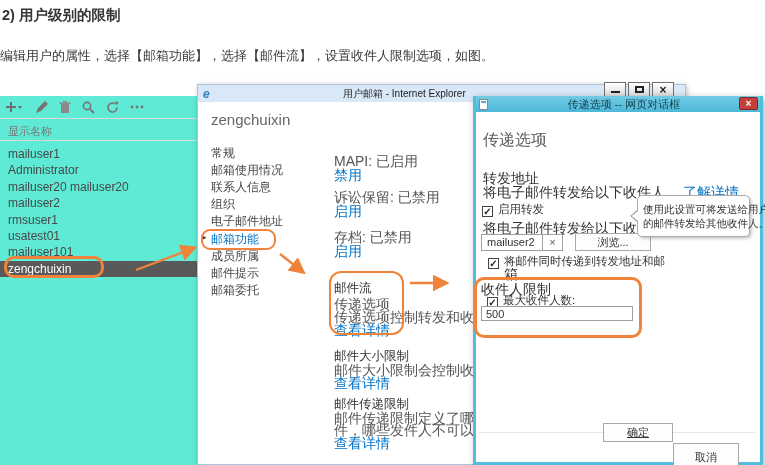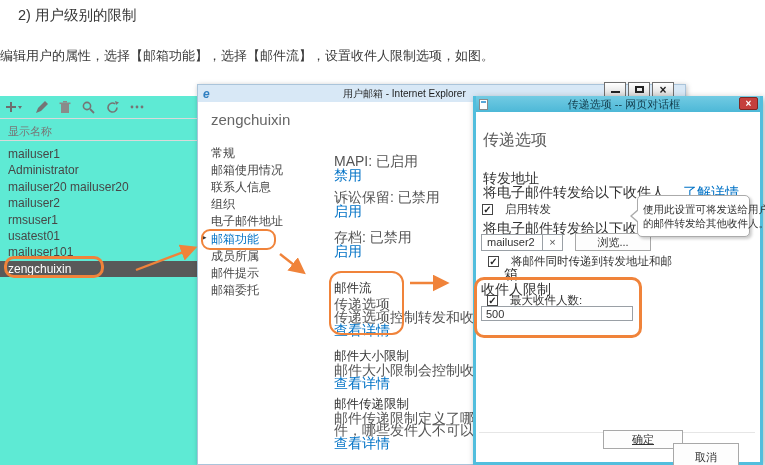--- a/index.html
+++ b/index.html
@@ -1,21 +1,21 @@
 <!DOCTYPE html>
 <html><head>
 <meta charset="utf-8">
 <style>
   * { margin:0; padding:0; box-sizing:border-box; }
   html,body { background:#fff; }
   body { font-family:"Liberation Sans", sans-serif; }
   .canvas { position:relative; width:765px; height:465px; background:#fff; overflow:hidden; }
 
   
-  .doc-heading { position:absolute; left:18px; top:6px; font-size:14.5px; font-weight:normal; color:#363636;text-align:center; }
+  .doc-heading { position:absolute; left:2px; top:6px; font-size:14.5px; font-weight:bold; color:#363636;text-align:center; }
   .doc-para { position:absolute; left:0; top:47px; font-size:13px; color:#3a3a3a; }
 
   
   .list-panel { position:absolute; left:0; top:96px; width:197px; height:369px; background:#5eead4; z-index:10; }
   .toolbar { position:absolute; left:6px; top:2px; height:18px; display:flex; align-items:center; gap:11px; }
   .tb-icon { display:inline-flex; align-items:center; cursor:pointer; }
   .list-hr1 { position:absolute; left:0; top:22px; width:197px; border-top:1px solid #d9d9d9; }
   .col-header { position:absolute; left:8px; top:28px; font-size:11px; color:#777; }
   .list-hr2 { position:absolute; left:0; top:44px; width:197px; border-top:1px solid #d9d9d9; }
   .rows { position:absolute; left:0; top:50px; width:197px; }
@@ -51,21 +51,21 @@
   .dlg-titlebar { position:absolute; left:0; top:0; width:284px; height:16px;
                   background:linear-gradient(#72cbe3,#4db8d7); display:flex; align-items:center; }
   .dlg-page-icon { width:9px; height:11px; background:#fff; border:1px solid #8a8a8a; margin-left:3px; position:relative; }
   .dlg-page-icon::after { content:""; position:absolute; left:1px; top:1px; width:5px; height:2px; background:#5aa7d8; }
   .dlg-title { flex:1; text-align:center; font-size:11px; color:#123c4c; white-space:nowrap; }
   .dlg-close { position:absolute; right:2px; top:1px; width:19px; height:13px; background:#c5403c;
                border:1px solid #7e2723; border-radius:2px; display:flex; align-items:center; justify-content:center; cursor:pointer; }
   .dlg-close::before { content:"×"; color:#fff; font-size:10px; font-weight:bold; line-height:1; }
 
   .dlg-heading { position:absolute; left:7px; top:34px; font-size:16px; color:#5d5d5d; }
-  .cb-row { position:absolute; display:flex; align-items:center; gap:12px; }
+  .cb-row { position:absolute; display:flex; align-items:flex-end; gap:5px; }
   .cb { width:11px; height:11px; border:1px solid #444; background:#fff; display:inline-flex;
         align-items:center; justify-content:center; cursor:pointer; flex:0 0 auto; }
   .cb.checked::before { content:"✓"; font-size:10px; font-weight:bold; color:#222; line-height:1; }
   .cb-label { font-size:11.5px; color:#333; }
 
   .chip { position:absolute; left:5px; top:138px; height:17px; display:flex; border:1px solid #9aa0a6; }
   .chip-text { width:60px; padding-left:5px; font-size:11px; color:#333; line-height:15px; }
   .chip-x { width:20px; border-left:1px solid #9aa0a6; display:flex; align-items:center; justify-content:center; cursor:pointer; }
   .chip-x::before { content:"×"; font-size:11px; color:#555; line-height:1; }
   .btn { border:1px solid #a8a8a8; background:#fdfdfd; font-size:11px; color:#333; text-align:center; cursor:pointer;
@@ -76,21 +76,21 @@
 
   .tooltip { position:absolute; left:161px; top:99px; width:113px; background:#fff; border:1px solid #ababab;
              border-radius:5px; box-shadow:2px 2px 3px rgba(0,0,0,.2); padding:6px 5px; z-index:2; }
   .tooltip .tl { font-size:10.5px; color:#333; white-space:nowrap; line-height:14px; }
   .tt-arrow-outer { position:absolute; left:-8px; top:13px; width:0; height:0;
                     border-top:7px solid transparent; border-bottom:7px solid transparent; border-right:8px solid #ababab; }
   .tt-arrow-inner { position:absolute; left:-6px; top:14px; width:0; height:0;
                     border-top:6px solid transparent; border-bottom:6px solid transparent; border-right:7px solid #fff; }
 
   .dlg-sep { position:absolute; left:3px; top:336px; width:276px; border-top:1px solid #e6e6e6; }
-  .ok-btn { position:absolute; left:127px; top:334px; width:80px; height:19px;text-decoration:underline; }
+  .ok-btn { position:absolute; left:127px; top:327px; width:70px; height:19px;text-decoration:underline; }
   .cancel-btn { position:absolute; left:197px; top:347px; width:66px; height:29px; }
 
   
   .annot { position:absolute; border:3px solid #f0833a; border-radius:10px; z-index:40; pointer-events:none; }
   #annot-zengchuixin { left:4px; top:256px; width:100px; height:22px; }
   #annot-mailbox-feature { left:201px; top:229px; width:75px; height:21px; border-width:2.5px; border-radius:9px; }
   #annot-mailflow { left:329px; top:271px; width:75px; height:64px; border-width:2.5px; border-radius:12px; }
   #annot-recipient-limit { left:474px; top:277px; width:168px; height:61px; }
   .arrows { position:absolute; left:0; top:0; z-index:40; pointer-events:none; }
 </style>

